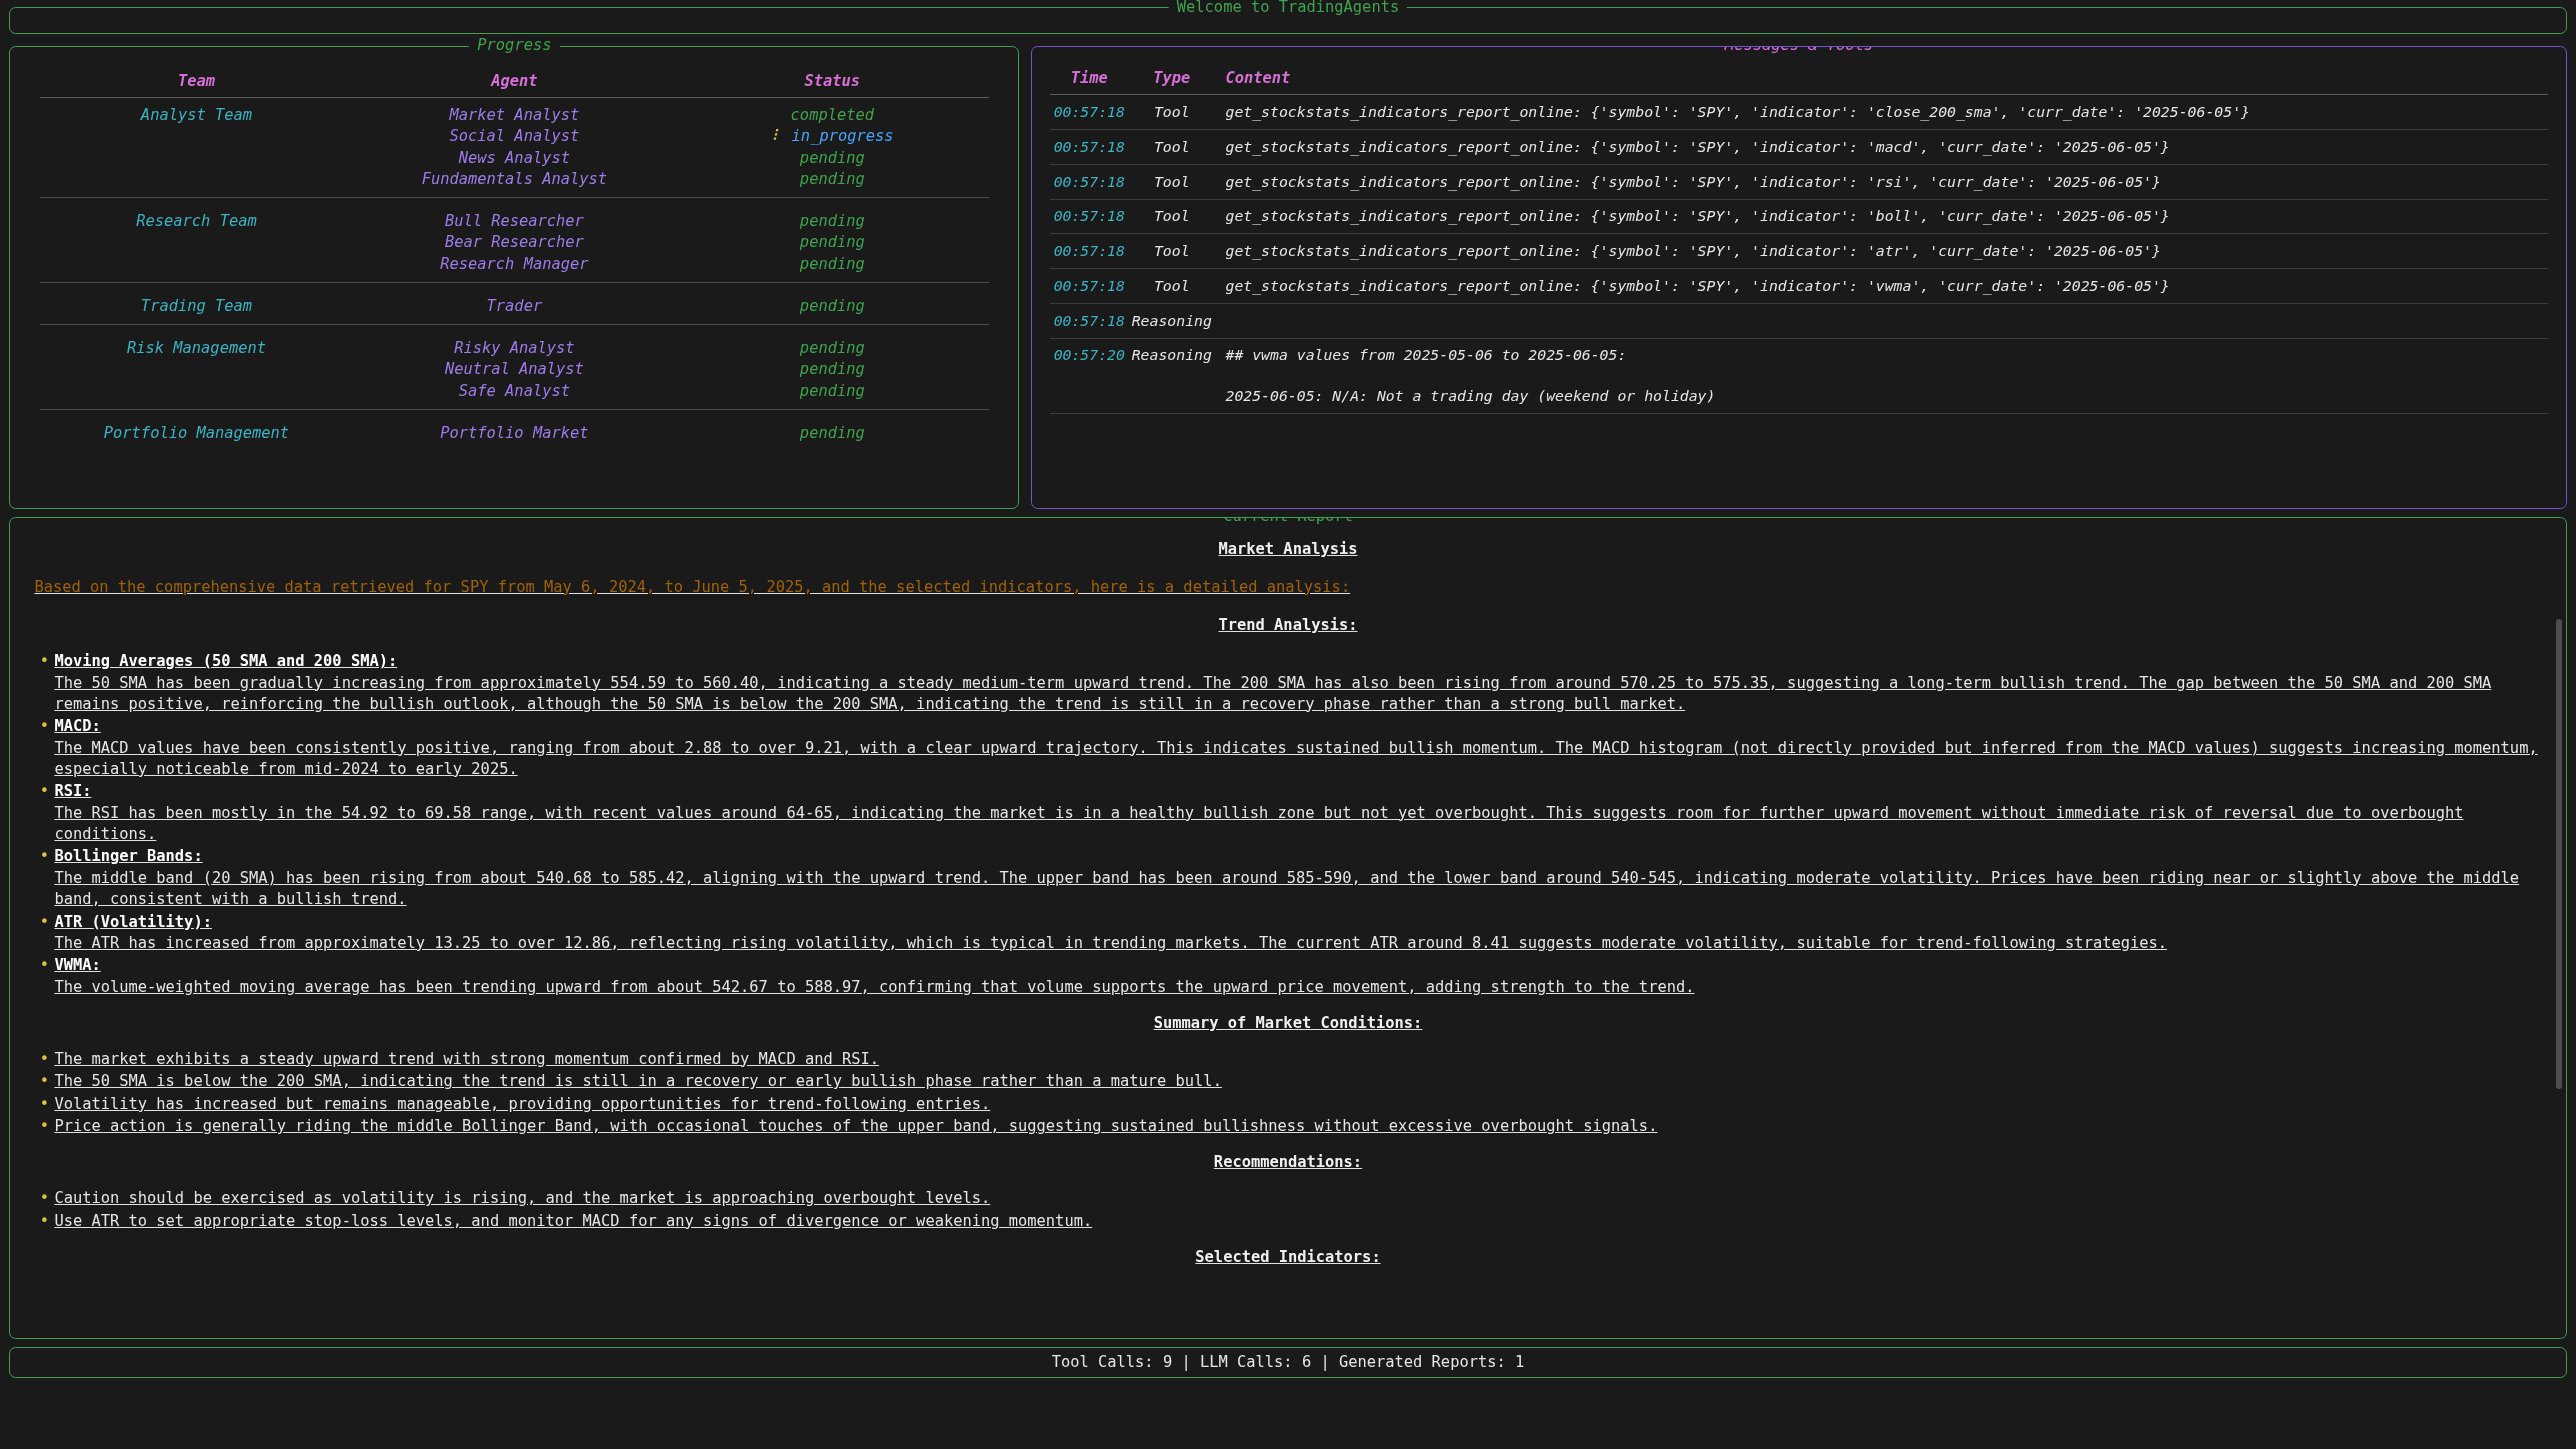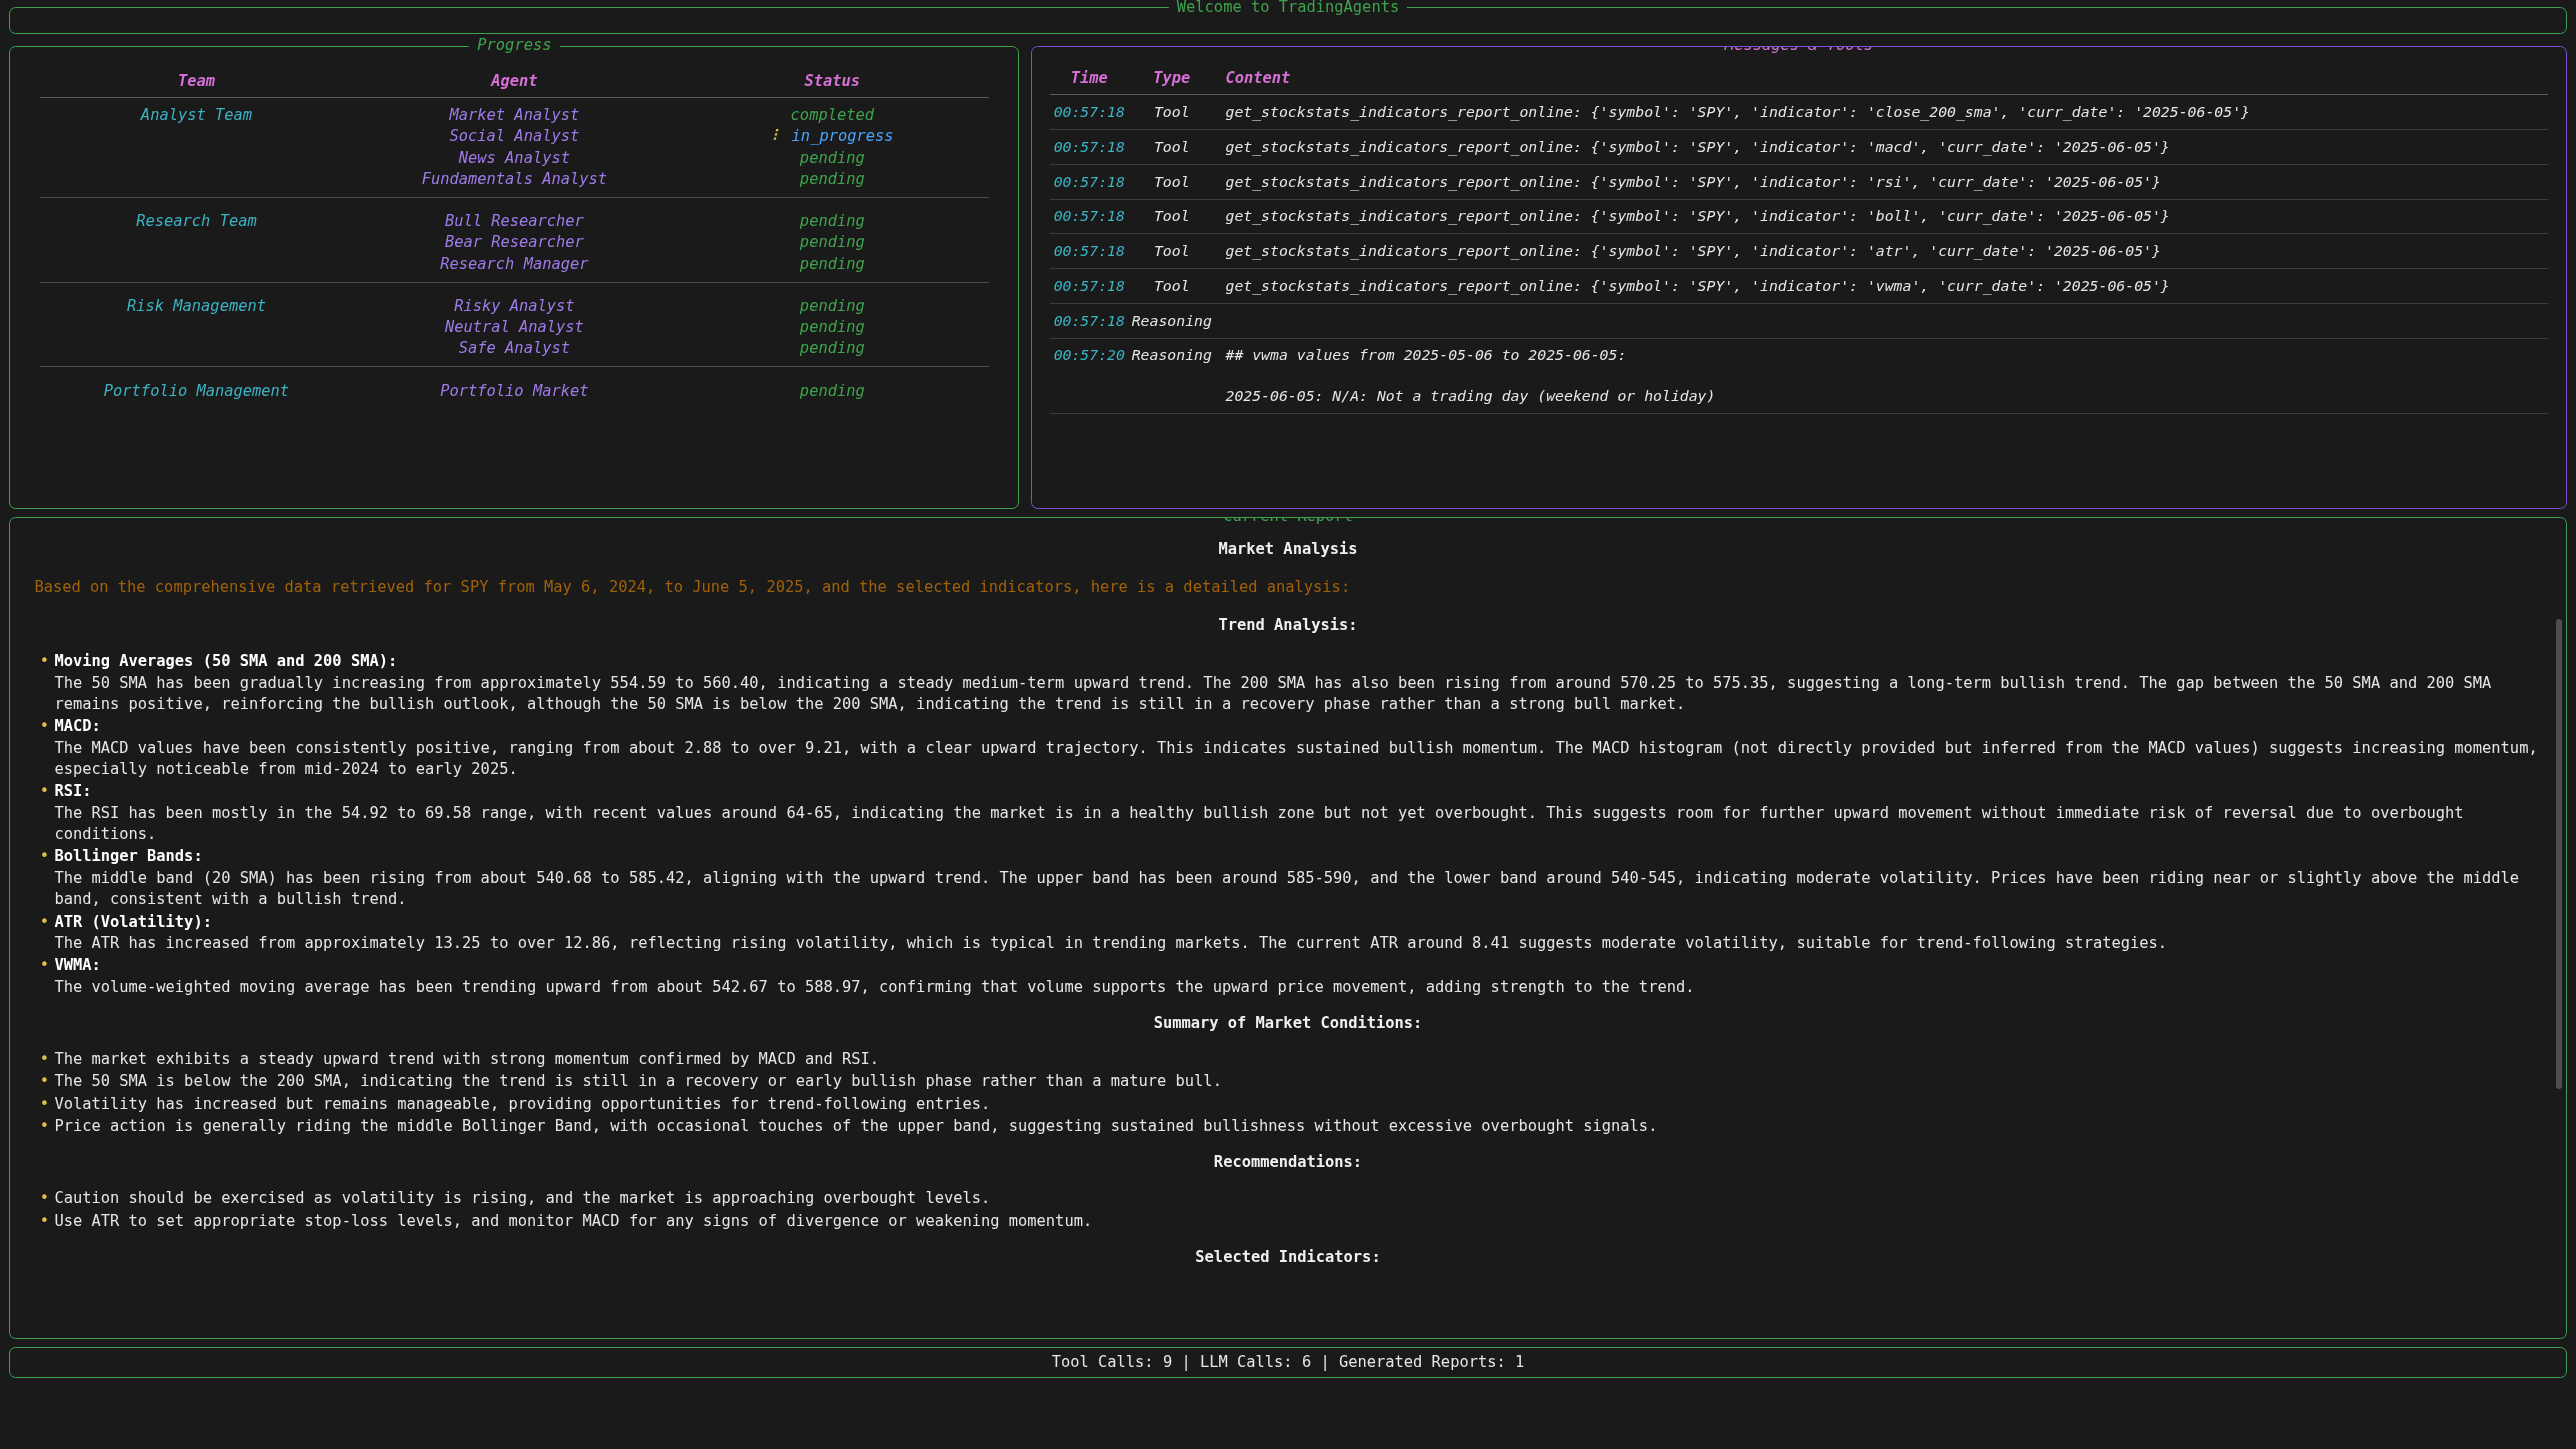--- a/index.html
+++ b/index.html
@@ -116,20 +116,21 @@
   table.msgs td.t-type { color: #e5e5e5; text-align: center; }
   table.msgs td.t-content { color: #e6e6e6; padding-left: 10.7px; white-space: pre-wrap; word-break: break-word; }
 
   
   .report-panel {
     border-color: #3fa34d;
     height: 822px;
     padding: 19px 24px 12px 24px;
     position: relative;
     overflow: hidden;
+    text-decoration: underline;
   }
   .report-panel .panel-title { color: #3fa34d; }
   .report-inner { position: relative; }
   .rep-h1 {
     text-align: center;
     font-weight: bold;
     font-size: 15.4px;
     color: #f0f0f0;
     margin: 2.7px 0 16px 0;
   }
@@ -255,20 +256,37 @@
               <div class="cellbox">
                 <div class="status-line"><span class="st-pending">pending</span></div>
                 <div class="status-line"><span class="st-pending">pending</span></div>
                 <div class="status-line"><span class="st-pending">pending</span></div>
               </div>
             </td>
           </tr>
           <tr class="grp">
             <td>
               <div class="cellbox">
+                <div class="team-name">Trading Team</div>
+              </div>
+            </td>
+            <td>
+              <div class="cellbox">
+                <div class="agent-line agent-name">Trader</div>
+              </div>
+            </td>
+            <td>
+              <div class="cellbox">
+                <div class="status-line"><span class="st-pending">pending</span></div>
+              </div>
+            </td>
+          </tr>
+          <tr class="grp">
+            <td>
+              <div class="cellbox">
                 <div class="team-name">Risk Management</div>
                 <div>&nbsp;</div>
                 <div>&nbsp;</div>
               </div>
             </td>
             <td>
               <div class="cellbox">
                 <div class="agent-line agent-name">Risky Analyst</div>
                 <div class="agent-line agent-name">Neutral Analyst</div>
                 <div class="agent-line agent-name">Safe Analyst</div>

